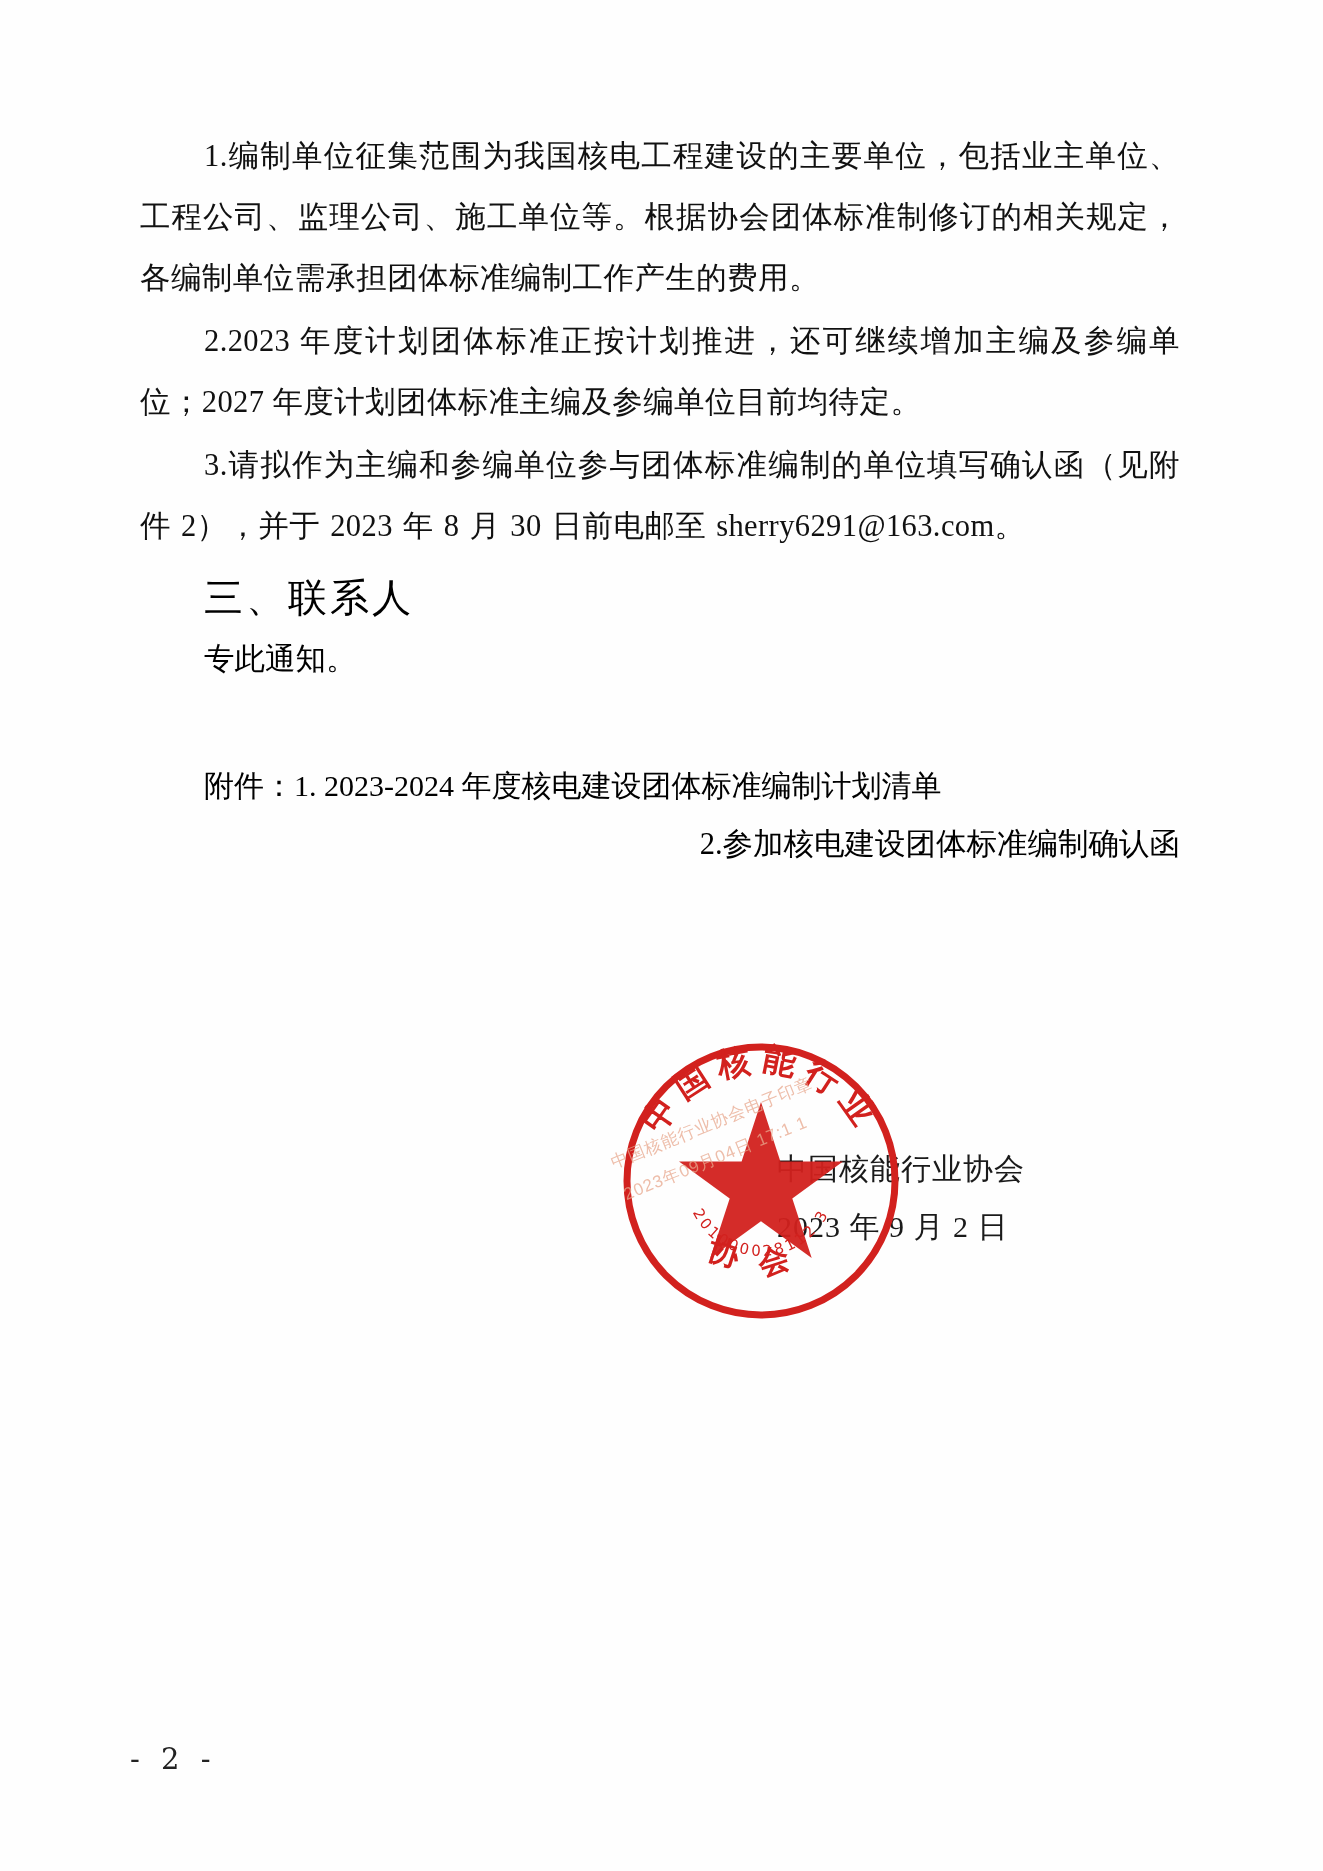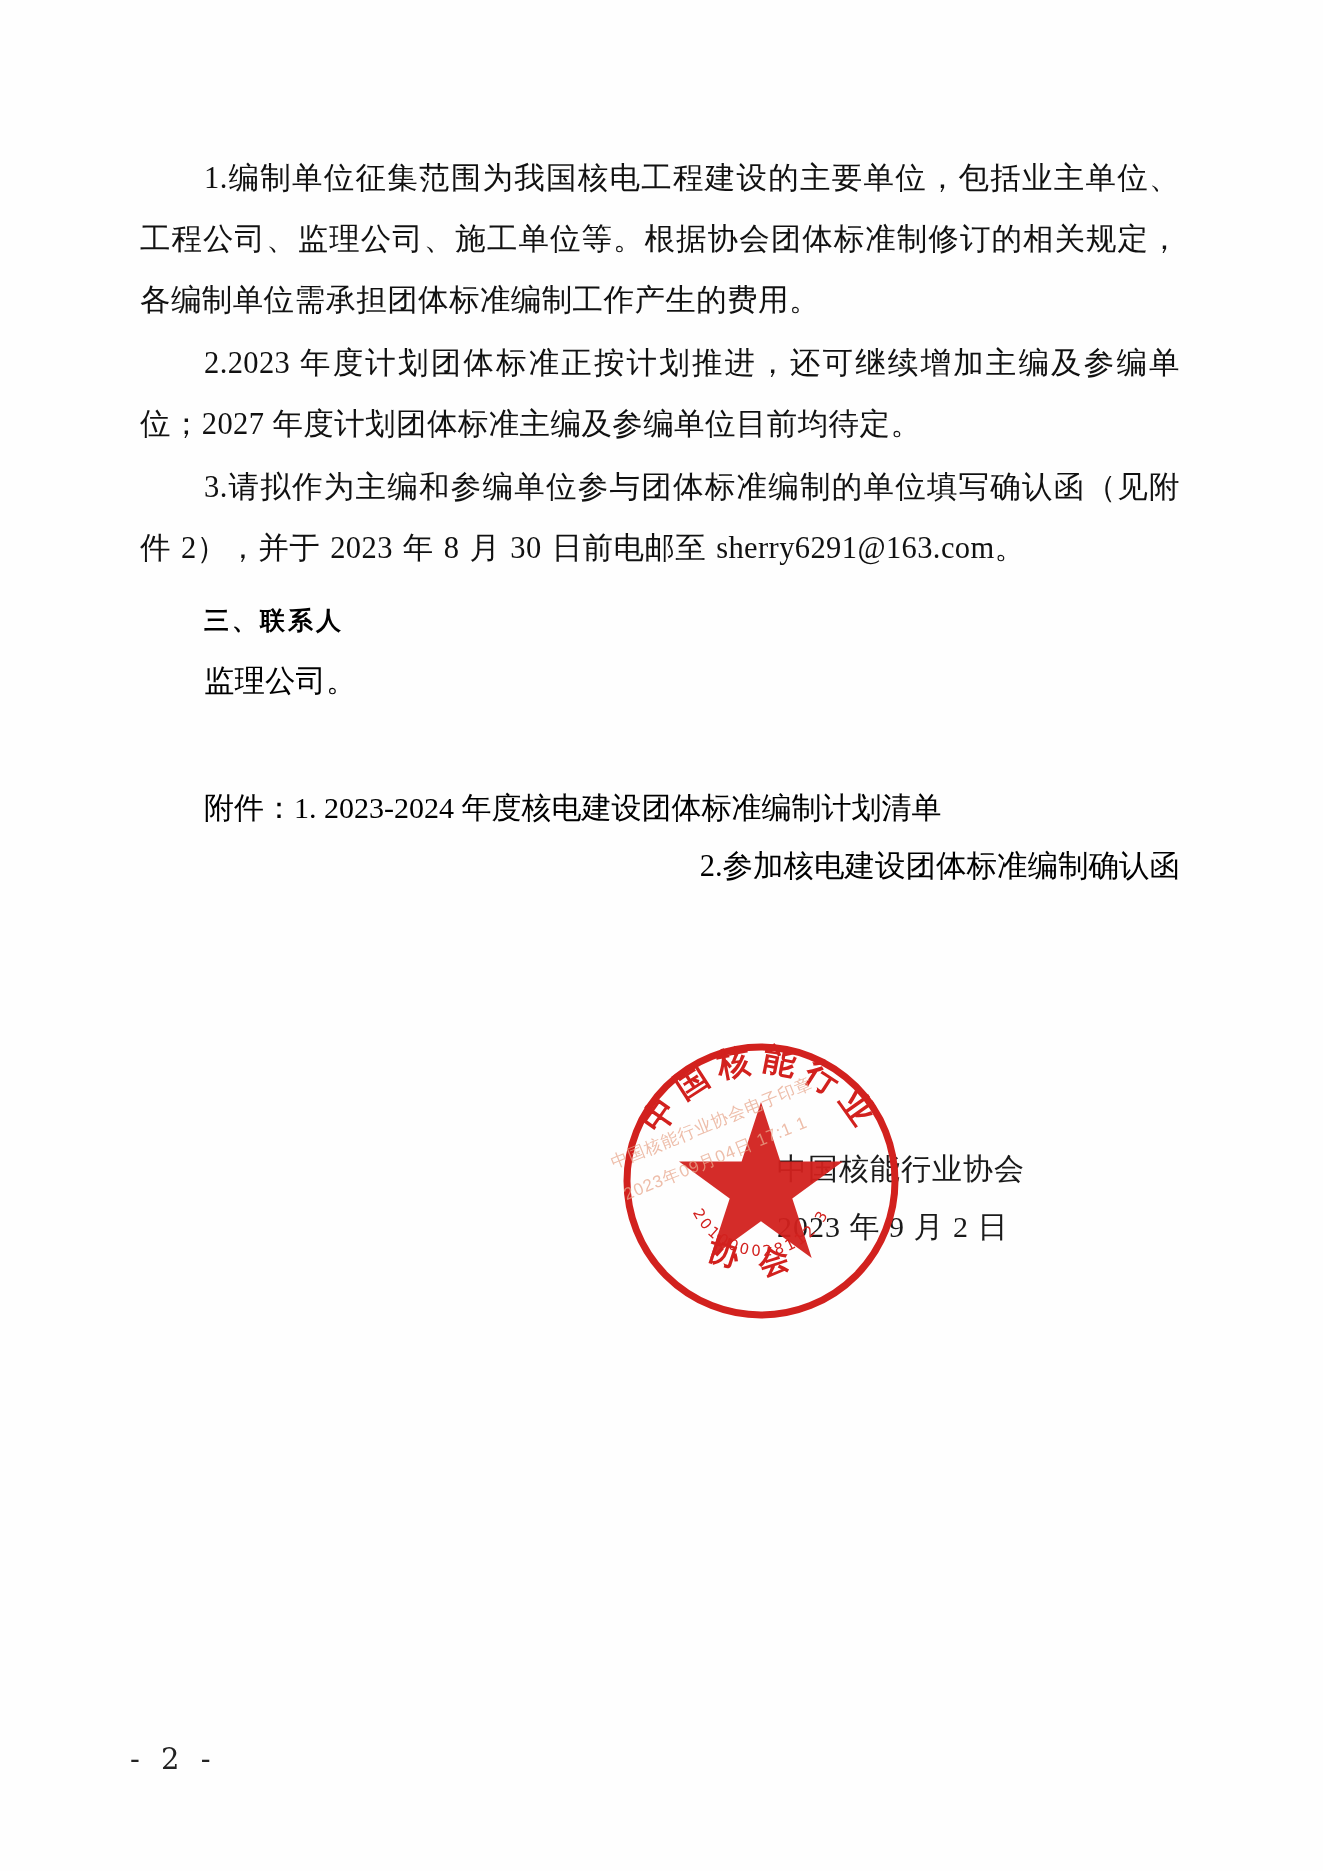--- a/index.html
+++ b/index.html
@@ -18,40 +18,40 @@
   .page {
     position: absolute;
     top: 0; left: 0;
     width: 1323px;
     height: 1871px;
     background: #fefefe;
   }
   .content {
     position: absolute;
     left: 140px;
-    top: 148px;
+    top: 126px;
     width: 1040px;
   }
   .para {
     font-size: 30.5px;
     line-height: 61px;
     letter-spacing: 0.4px;
     text-align: justify;
     text-justify: inter-ideograph;
     text-indent: 64px;
     margin: 0 0 2px 0;
     color: #111;
   }
   .para.spread {
     word-spacing: 2px;
   }
   .section-head {
-    font-size: 25px;
+    font-size: 39px;
     line-height: 62px;
-    font-weight: bold;
+    font-weight: normal;
     text-indent: 64px;
     margin: 10px 0 0 0;
     letter-spacing: 3px;
     font-family: "Liberation Sans", "DejaVu Sans", sans-serif;
   }
   .line {
     font-size: 30.5px;
     line-height: 60px;
     text-indent: 64px;
     margin: 0;
@@ -128,21 +128,21 @@
 <div class="page">
 
   <div class="content">
 
     <p class="para">1.编制单位征集范围为我国核电工程建设的主要单位，包括业主单位、工程公司、监理公司、施工单位等。根据协会团体标准制修订的相关规定，各编制单位需承担团体标准编制工作产生的费用。</p>
     <p class="para">2.2023 年度计划团体标准正按计划推进，还可继续增加主编及参编单位；2027 年度计划团体标准主编及参编单位目前均待定。</p>
     <p class="para spread">3.请拟作为主编和参编单位参与团体标准编制的单位填写确认函（见附件 2），并于 2023 年 8 月 30 日前电邮至 sherry6291@163.com。</p>
 
     <p class="section-head">三、联系人</p>
 
-    <p class="line">监理公司。</p>
+    <p class="line">专此通知。</p>
 
     <div class="attach-block">
       <p class="attach-line1"><span>附件：</span><span>1. 2023-2024 年度核电建设团体标准编制计划清单</span></p>
       <p class="attach-line2">2.参加核电建设团体标准编制确认函</p>
     </div>
 
   </div>
 
   <div class="signature">
     <div class="sig-line">中国核能行业协会</div>

